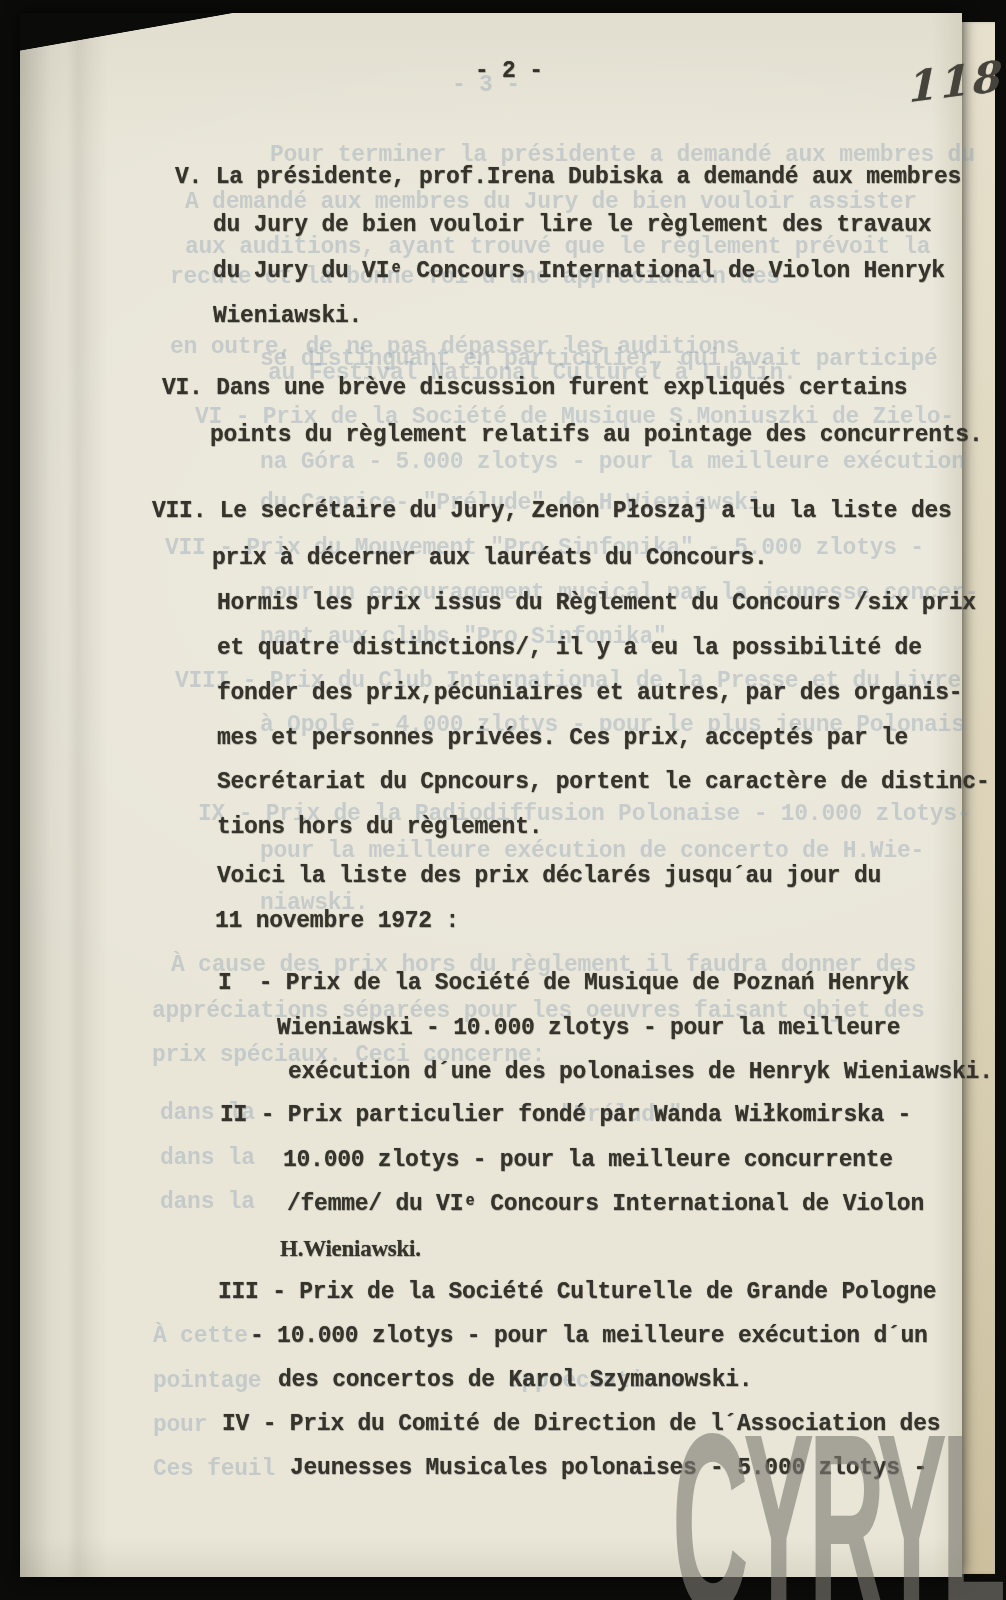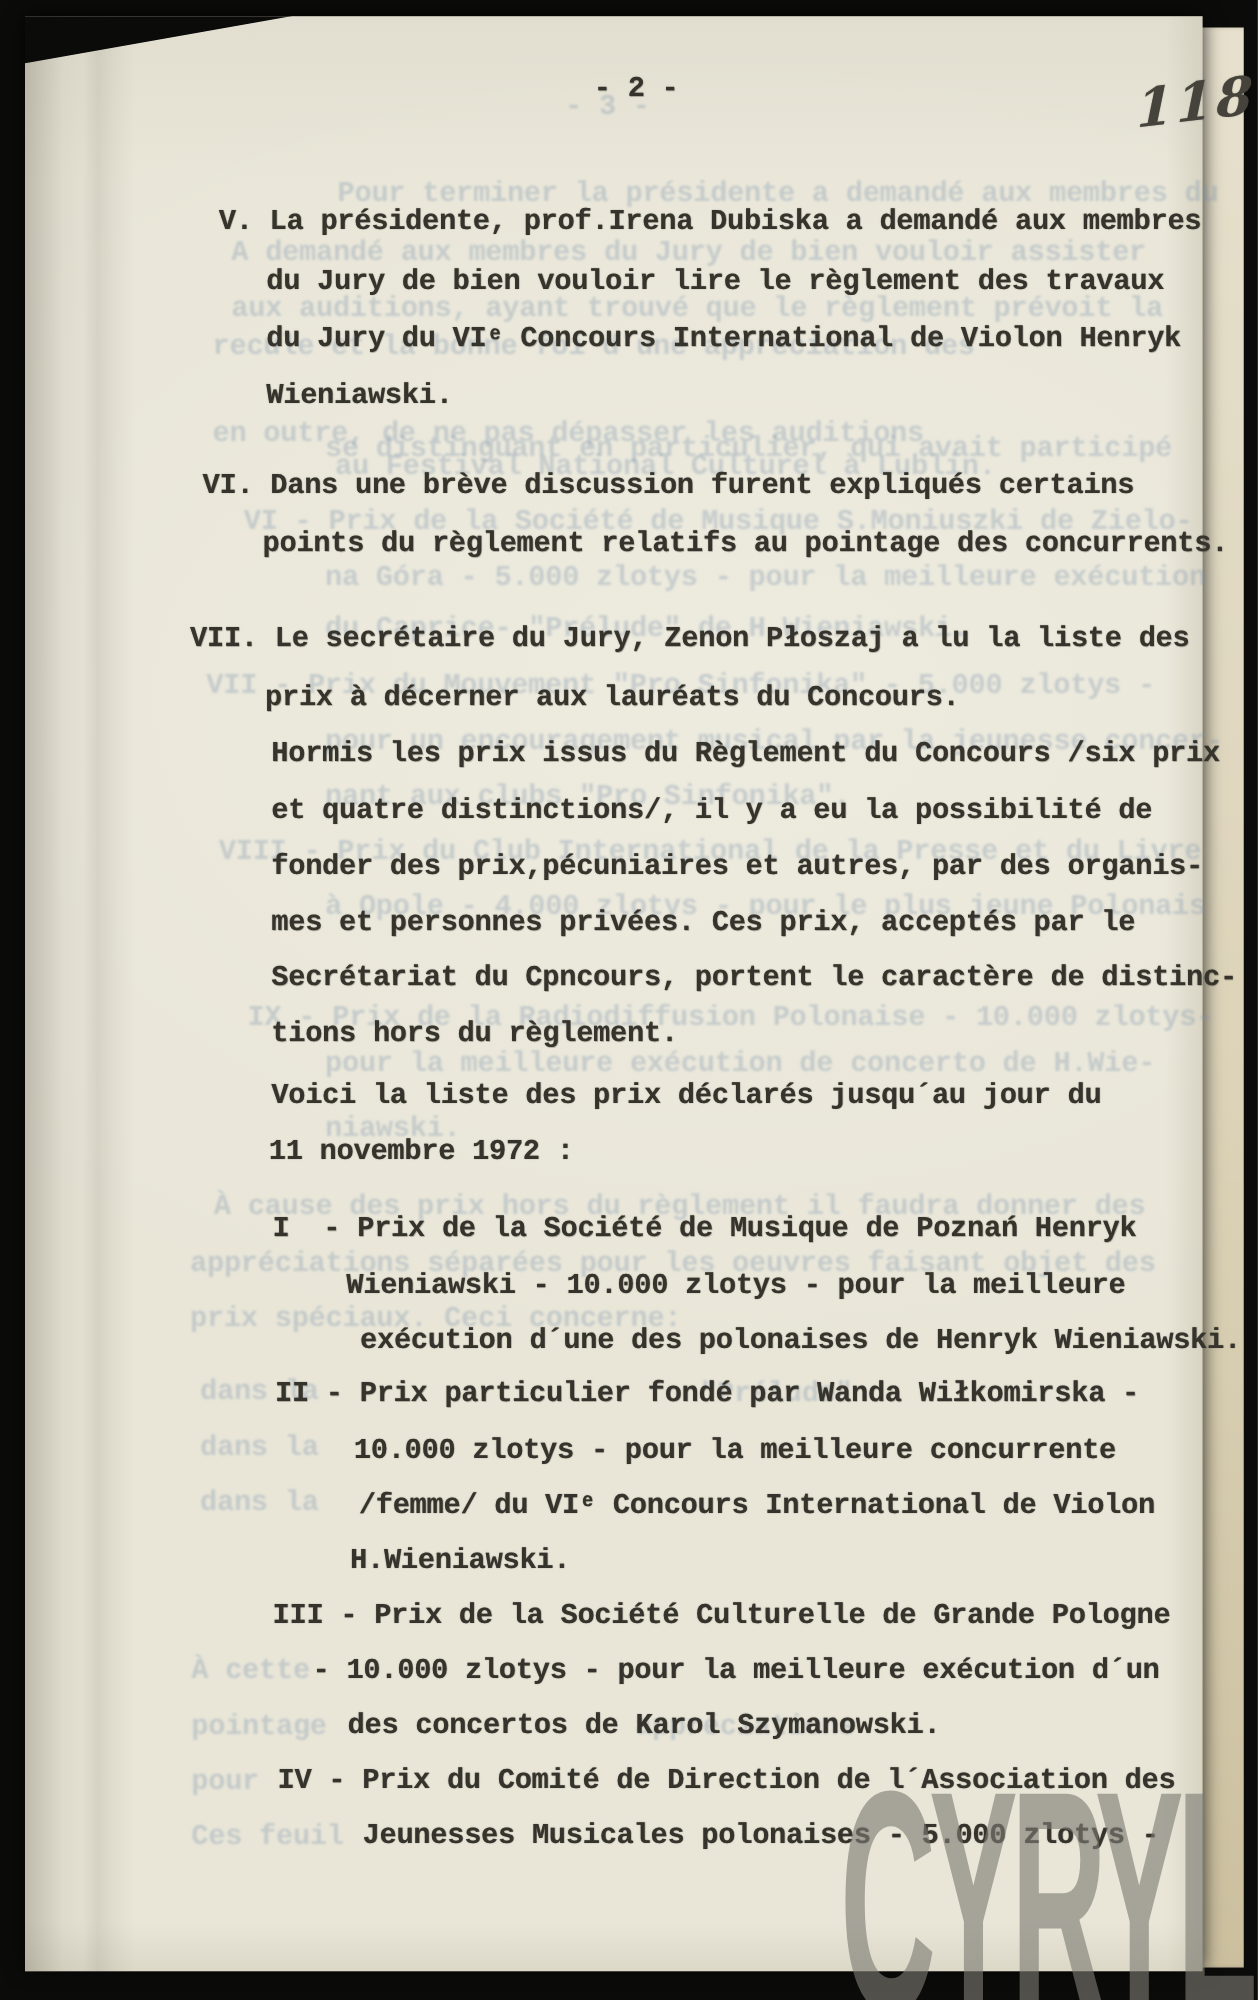--- a/index.html
+++ b/index.html
@@ -95,21 +95,21 @@
         <div class="typed-line" style="left: 197px; top: 757px;">Secrétariat du Cpncours, portent le caractère de distinc-</div>
         <div class="typed-line" style="left: 197px; top: 802px;">tions hors du règlement.</div>
         <div class="typed-line" style="left: 197px; top: 851px;">Voici la liste des prix déclarés jusqu´au jour du</div>
         <div class="typed-line" style="left: 195px; top: 896px;">11 novembre 1972 :</div>
         <div class="typed-line" style="left: 198px; top: 958px;">I  - Prix de la Société de Musique de Poznań Henryk</div>
         <div class="typed-line" style="left: 257px; top: 1003px;">Wieniawski - 10.000 zlotys - pour la meilleure</div>
         <div class="typed-line" style="left: 268px; top: 1047px;">exécution d´une des polonaises de Henryk Wieniawski.</div>
         <div class="typed-line" style="left: 200px; top: 1090px;">II - Prix particulier fondé par Wanda Wiłkomirska -</div>
         <div class="typed-line" style="left: 263px; top: 1135px;">10.000 zlotys - pour la meilleure concurrente</div>
         <div class="typed-line" style="left: 267px; top: 1179px;">/femme/ du VIᵉ Concours International de Violon</div>
-        <div class="typed-line" style="left: 260px; top: 1223px;">H.Wieniawski.</div>
+        <div class="typed-line" style="left: 260px; top: 1223px; font-family: Liberation Serif, serif;">H.Wieniawski.</div>
         <div class="typed-line" style="left: 198px; top: 1267px;">III - Prix de la Société Culturelle de Grande Pologne</div>
         <div class="typed-line" style="left: 230px; top: 1311px;">- 10.000 zlotys - pour la meilleure exécution d´un</div>
         <div class="typed-line" style="left: 258px; top: 1355px;">des concertos de Karol Szymanowski.</div>
         <div class="typed-line" style="left: 202px; top: 1399px;">IV - Prix du Comité de Direction de l´Association des</div>
         <div class="typed-line" style="left: 270px; top: 1443px;">Jeunesses Musicales polonaises - 5.000 zlotys -</div>
       </div>
     <div class="page-number">- 2 -</div>
     <span class="handwritten">118</span>
     <div class="watermark">CYRYL</div>
   </div>

